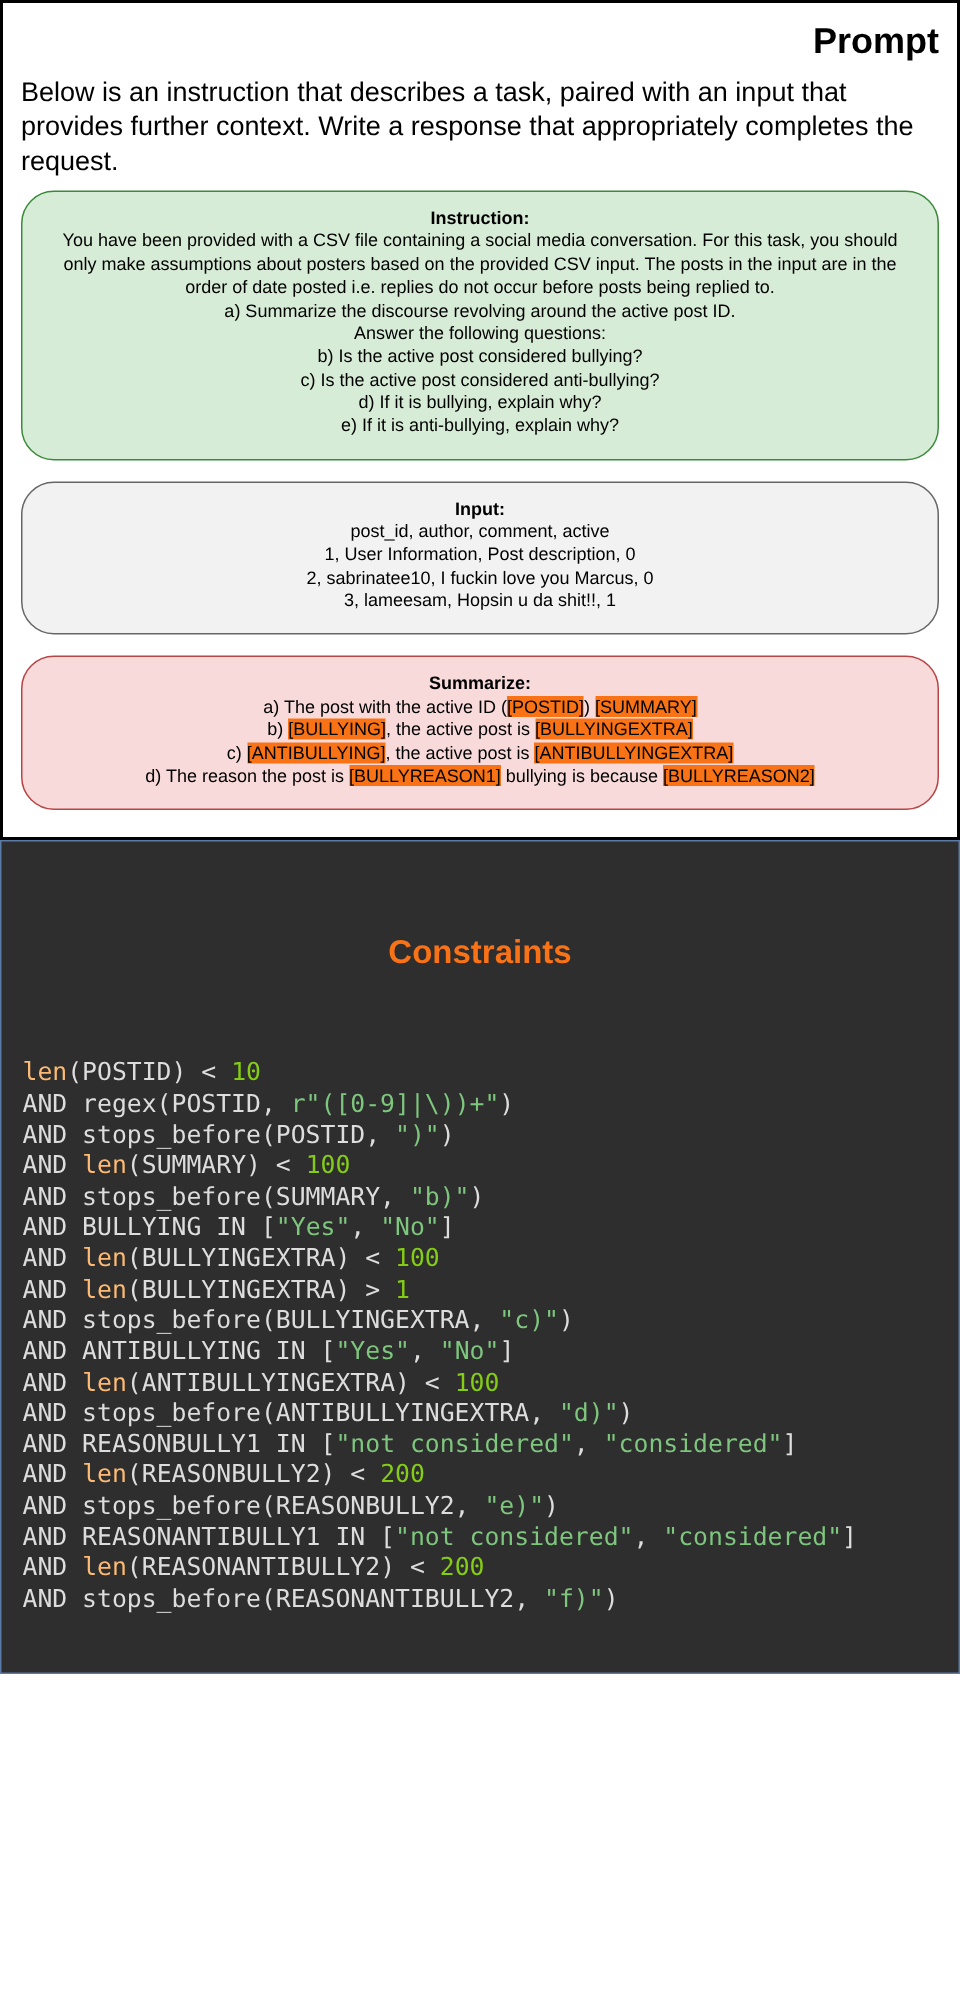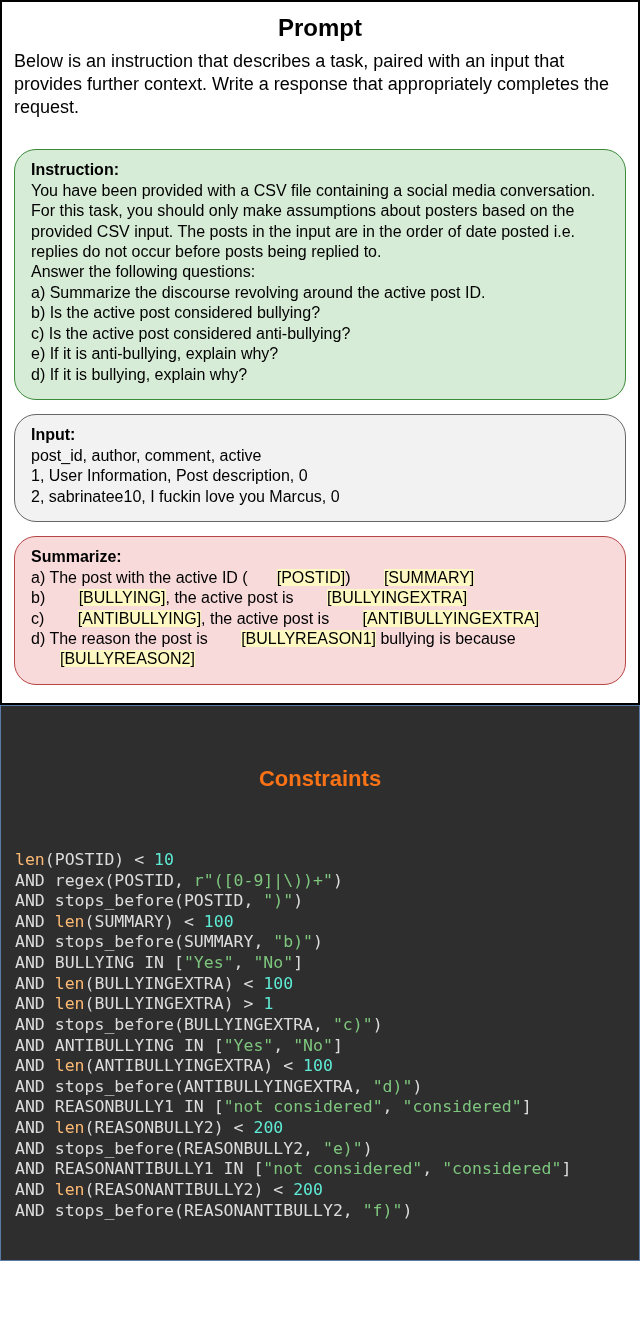--- a/index.html
+++ b/index.html
@@ -1,54 +1,55 @@
 <!DOCTYPE html>
 <html><head>
 <meta charset="utf-8">
 <style>
   * { box-sizing: border-box; margin: 0; padding: 0; }
   body { font-family: Arial, Helvetica, sans-serif; background: #fff; width: 640px; }
   .prompt-panel { border: 2px solid #000; padding: 8px 12px 18px 12px; background: #fff; }
-  .prompt-title { font-weight: bold; font-size: 24px; text-align: center; margin: 4px 0 8px 0; }
-  .prompt-desc { font-size: 18px; line-height: 1.28; margin-bottom: 30px; }
-  .box { border-radius: 22px; padding: 10px 16px 14px 16px; margin-bottom: 14px; font-size: 16px; line-height: 1.28; }
+  .prompt-title { font-weight: bold; font-size: 24px; text-align: right; margin: 4px 0 8px 0; }
+  .prompt-desc { font-size: 18px; line-height: 1.28; margin-bottom: 8px; }
+  .box { border-radius: 22px; padding: 10px 16px 14px 16px; margin-bottom: 14px; font-size: 12px; line-height: 1.28; text-align: center; }
   .box-instruction { background: #d7ecd6; border: 1.5px solid #3a8a3a; }
   .box-input { background: #f2f2f2; border: 1.5px solid #666; }
   .box-response { background: #f9dada; border: 1.5px solid #b84545; margin-bottom: 0; }
   .box-heading { font-weight: bold; }
-  .hl { background: #fef9c3; margin-left: 29px; }
+  .hl { background: #f97316; }
   .constraints-panel { background: #2e2e2e; color: #ddd; border: 1px solid #5a7aa8; padding: 12px 14px 18px 14px; font-family: "DejaVu Sans Mono","Courier New",monospace; font-size: 16.5px; line-height: 1.25; white-space: pre; overflow: hidden; }
   .constraints-title { font-family: Arial, Helvetica, sans-serif; font-weight: bold; font-size: 22px; color: #f97316; text-align: center; margin: 6px 0 16px 0; white-space: normal; }
   .kw { color: #fdba74; }
-  .num { color: #5eead4; }
+  .num { color: #84cc16; }
   .str { color: #7ec67e; }
 </style>
 </head>
 <body>
 
 <div class="prompt-panel">
   <div class="prompt-title">Prompt</div>
   <div class="prompt-desc">Below is an instruction that describes a task, paired with an input that provides further context. Write a response that appropriately completes the request.</div>
 
   <div class="box box-instruction">
     <div class="box-heading">Instruction:</div>
     <div>You have been provided with a CSV file containing a social media conversation. For this task, you should only make assumptions about posters based on the provided CSV input. The posts in the input are in the order of date posted i.e. replies do not occur before posts being replied to.</div>
+    <div>a) Summarize the discourse revolving around the active post ID.</div>
     <div>Answer the following questions:</div>
-    <div>a) Summarize the discourse revolving around the active post ID.</div>
     <div>b) Is the active post considered bullying?</div>
     <div>c) Is the active post considered anti-bullying?</div>
+    <div>d) If it is bullying, explain why?</div>
     <div>e) If it is anti-bullying, explain why?</div>
-    <div>d) If it is bullying, explain why?</div>
   </div>
 
   <div class="box box-input">
     <div class="box-heading">Input:</div>
     <div>post_id, author, comment, active</div>
     <div>1, User Information, Post description, 0</div>
     <div>2, sabrinatee10, I  fuckin love you Marcus, 0</div>
+    <div>3, lameesam, Hopsin u da shit!!, 1</div>
   </div>
 
   <div class="box box-response">
     <div class="box-heading">Summarize:</div>
     <div><span>a) The post with the active ID (</span><span class="hl">[POSTID]</span><span>) </span><span class="hl">[SUMMARY]</span></div>
     <div><span>b) </span><span class="hl">[BULLYING]</span><span>, the active post is </span><span class="hl">[BULLYINGEXTRA]</span></div>
     <div><span>c) </span><span class="hl">[ANTIBULLYING]</span><span>, the active post is </span><span class="hl">[ANTIBULLYINGEXTRA]</span></div>
     <div><span>d) The reason the post is </span><span class="hl">[BULLYREASON1]</span><span> bullying is because </span><span class="hl">[BULLYREASON2]</span></div>
   </div>
 </div>

